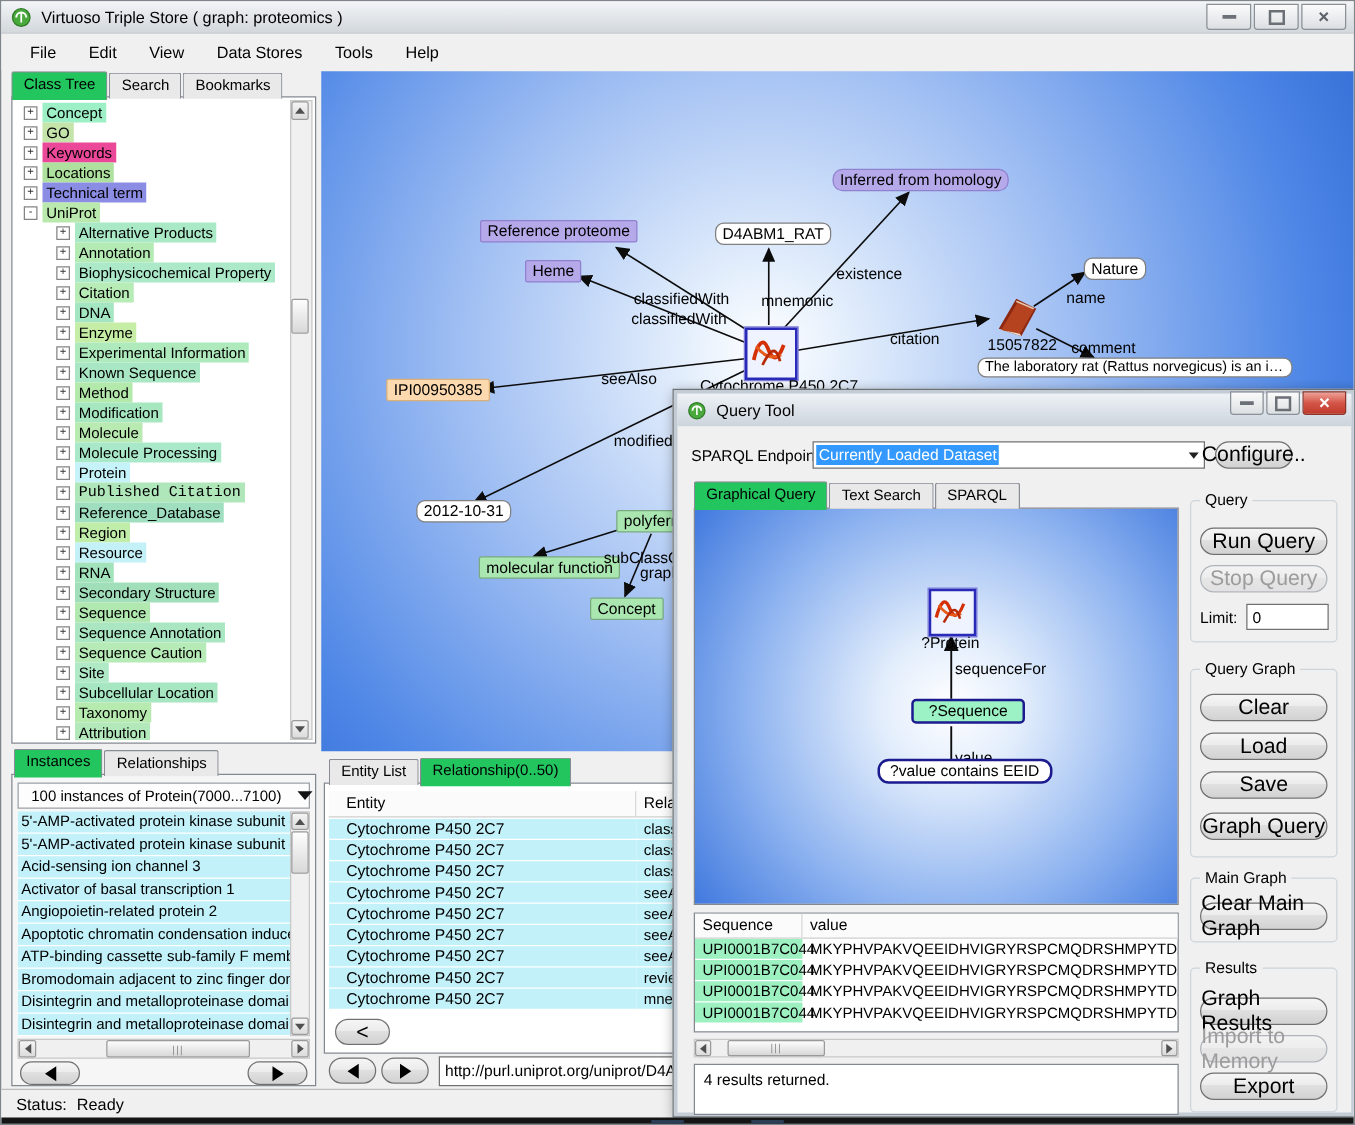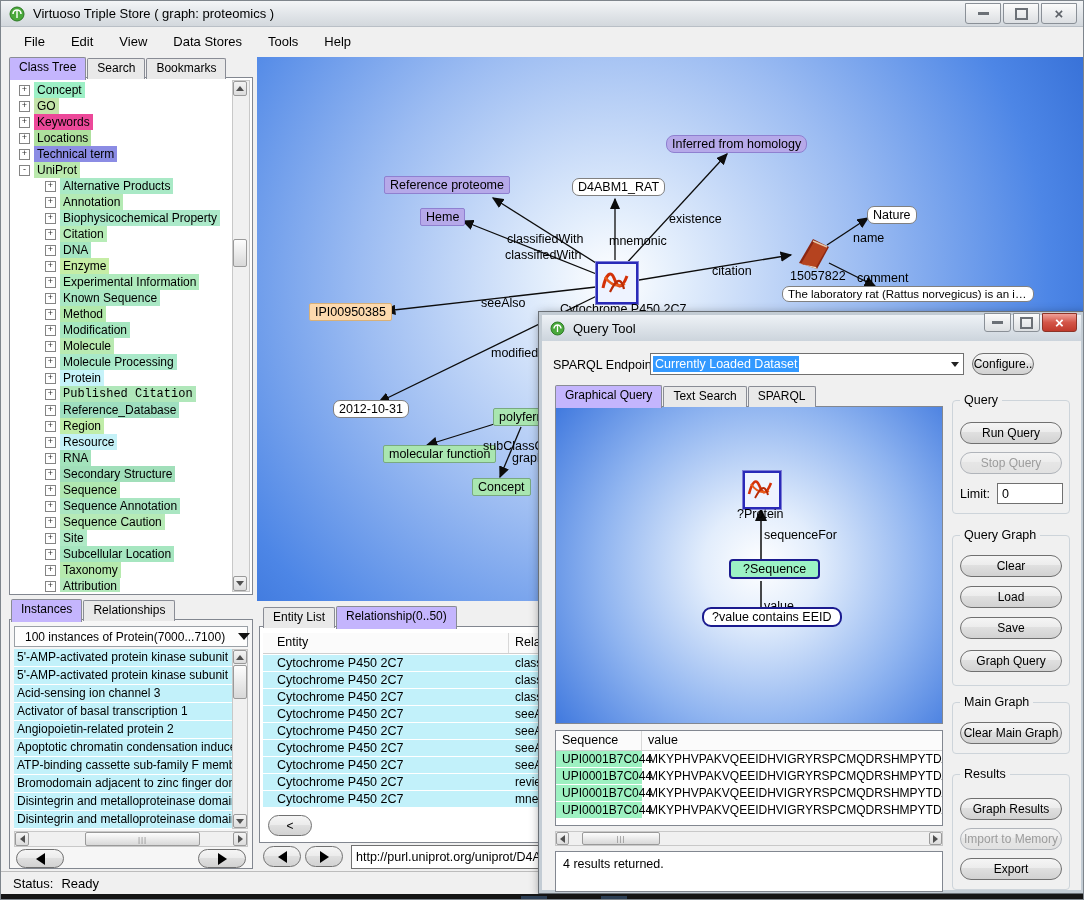--- a/index.html
+++ b/index.html
@@ -18,24 +18,24 @@
   .wbtn .box{width:9px;height:8px;border:2px solid #6b7076;}
   .wbtn .x{font-size:15px;line-height:1;color:#5d6268;font-weight:bold;}
   .wbtn.red{background:linear-gradient(#f0a198,#d35548 50%,#c03a2c);border-color:#8c3428;}
   .wbtn.red .x{color:#fff;}
   .menubar{position:absolute;left:0;top:26px;width:100%;height:29px;background:#f0f0f0;display:flex;align-items:center;padding-left:10px;box-sizing:border-box;}
   .menu-item{font-size:13px;padding:4px 13px;}
   
   .tabbar{position:absolute;display:flex;align-items:flex-end;z-index:12;}
   .tab{height:17px;border:1px solid #898c95;border-bottom:none;background:#e9e9e9;
        padding:2px 9px 1px;font-size:12px;border-radius:2px 2px 0 0;margin-right:1px;white-space:nowrap;}
-  .tab.active{background:#c4b5fd;height:19px;margin-bottom:-1px;}
+  .tab.active{background:#22c55e;height:19px;margin-bottom:-1px;}
   
   .panelbox{position:absolute;background:#fff;border:1px solid #828790;box-sizing:border-box;z-index:10;}
-  .btn{position:absolute;display:flex;align-items:center;justify-content:center;font-size:12px;
+  .btn{position:absolute;display:flex;align-items:center;justify-content:center;font-size:17px;
        background:linear-gradient(#f5f5f5,#ececec 45%,#e0e0e0 46%,#d2d2d2);
        border:1px solid #707070;border-radius:11px;box-sizing:border-box;}
   .btn.disabled{color:#9c9c9c;border-color:#b0b4ba;background:linear-gradient(#f3f3f3,#ededed 45%,#e6e6e6 46%,#e1e1e1);}
   .groupbox{position:absolute;border:1px solid #cdd4da;border-radius:4px;box-sizing:border-box;}
   .grouplabel{position:absolute;top:-8px;left:7px;background:#f0f0f0;padding:0 4px;font-size:12.5px;white-space:nowrap;}
   .tri{width:0;height:0;}
   .tri.up{border-left:4px solid transparent;border-right:4px solid transparent;border-bottom:5px solid #505050;}
   .tri.down{border-left:4px solid transparent;border-right:4px solid transparent;border-top:5px solid #505050;}
   .tri.left{border-top:4px solid transparent;border-bottom:4px solid transparent;border-right:5px solid #505050;}
   .tri.right{border-top:4px solid transparent;border-bottom:4px solid transparent;border-left:5px solid #505050;}

